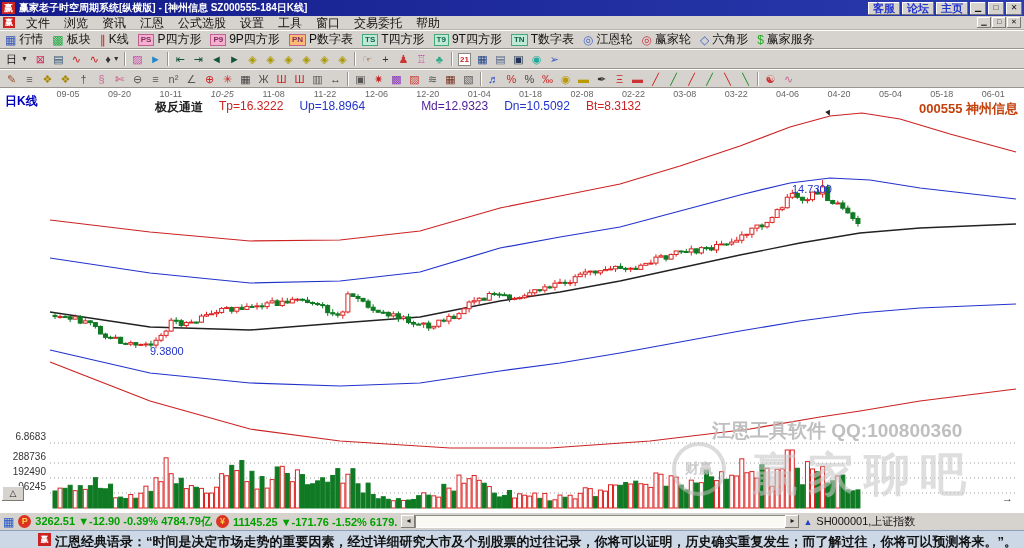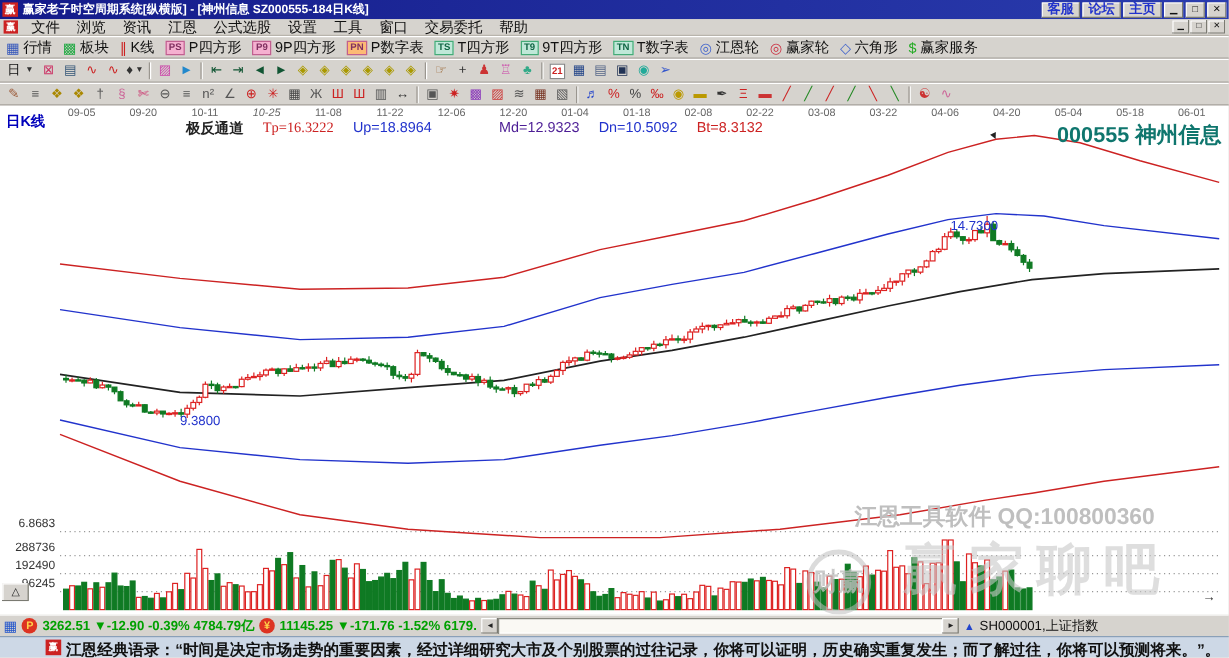--- a/index.html
+++ b/index.html
@@ -33,26 +33,26 @@
   .sep{width:2px;height:14px;border-left:1px solid #9a968f;border-right:1px solid #fff;margin:0 2px}
   .cal{width:13px;height:13px;background:#fff;border:1px solid #888;color:#cc2222;font-size:8px;font-weight:bold;line-height:12px;text-align:center}
   
   .chart{position:relative;height:424px;background:#fff;overflow:hidden}
   .chart svg{position:absolute;left:0;top:0}
   .klabel{position:absolute;left:5px;top:5px;font-size:12px;font-weight:bold;color:#0000bb}
   .dates{position:absolute;left:0;top:0;right:0;height:10px}
   .dates span{position:absolute;top:1px;font-size:9px;color:#666;transform:translateX(-50%);white-space:nowrap}
   .indrow{position:absolute;left:155px;top:11px;display:flex;gap:16px;font-size:12px;white-space:nowrap}
   .indname{color:#222;font-weight:bold}
-  .stock{position:absolute;right:6px;top:12px;font-size:18px;font-weight:bold;color:#0f766e;white-space:nowrap}
+  .stock{position:absolute;right:6px;top:12px;font-size:13px;font-weight:bold;color:#c2410c;white-space:nowrap}
   .ann{position:absolute;font-size:11px;color:#2233cc;white-space:nowrap}
   .axlab{position:absolute;left:2px;width:44px;text-align:right;font-size:10px;color:#333;white-space:nowrap}
   .wm-qq{position:absolute;left:712px;top:330px;font-size:19px;font-weight:bold;color:#bfbfbf;white-space:nowrap}
   .wm-big{position:absolute;left:752px;top:356px;font-size:46px;font-weight:bold;color:rgba(200,200,200,.6);letter-spacing:10px;white-space:nowrap}
-  .wm-logo{position:absolute;left:672px;top:370px;width:54px;height:54px;border:4px solid rgba(190,190,190,.55);border-radius:50%;display:flex;align-items:center;justify-content:center;font-size:21px;font-weight:bold;color:rgba(190,190,190,.8)}
+  .wm-logo{position:absolute;left:672px;top:354px;width:54px;height:54px;border:4px solid rgba(190,190,190,.55);border-radius:50%;display:flex;align-items:center;justify-content:center;font-size:14px;font-weight:bold;color:rgba(190,190,190,.8)}
   .expand-btn{position:absolute;left:2px;top:398px;width:22px;height:15px;background:#d6d3ce;box-shadow:inset -1px -1px 0 #7a7a72,inset 1px 1px 0 #fff;font-size:9px;line-height:14px;text-align:center;color:#222}
   .peak-arrow{position:absolute;left:824px;top:20px;font-size:9px;color:#222;transform:rotate(-25deg)}
   .rarrow{position:absolute;left:1002px;top:404px;font-size:11px;color:#333}
   
   .statusbar{height:18px;background:#d6d3ce;border-top:1px solid #fff;display:flex;align-items:center;padding:0 3px;gap:4px;font-size:11px;white-space:nowrap}
   .sico{font-size:12px;line-height:14px}
   .coin{width:13px;height:13px;border-radius:50%;background:#dd3322;color:#ffd24a;font-size:9px;font-weight:bold;line-height:13px;text-align:center}
   .grn{color:#00a000;font-weight:bold;font-size:11px}
   .hscroll{display:flex;align-items:center;width:398px;height:13px}
   .hs-btn{width:14px;height:13px;background:#d6d3ce;box-shadow:inset -1px -1px 0 #7a7a72,inset 1px 1px 0 #fff;font-size:8px;line-height:12px;text-align:center;color:#222}
@@ -896,21 +896,21 @@
         <span style="left: 736.2px;">03-22</span>
         <span style="left: 787.6px;">04-06</span>
         <span style="left: 839px;">04-20</span>
         <span style="left: 890.4px;">05-04</span>
         <span style="left: 941.8px;">05-18</span>
         <span style="left: 993.2px;">06-01</span>
       </div>
     <div class="indrow">
       <span class="indname">极反通道</span>
       <span id="ind-fields" style="display:flex;gap:16px">
-          <span style="color: rgb(204, 34, 34); font-family: Liberation Serif, serif;">Tp=16.3222</span>
+          <span style="color: rgb(204, 34, 34);">Tp=16.3222</span>
           <span style="color: rgb(34, 51, 204);">Up=18.8964</span>
           <span style="color: #4c1d95; margin-left: 40px;">Md=12.9323</span>
           <span style="color: rgb(34, 51, 204);">Dn=10.5092</span>
           <span style="color: rgb(204, 34, 34);">Bt=8.3132</span>
         </span>
     </div>
     <span class="stock">
       <span>000555</span>
       <span>神州信息</span>
     </span>

